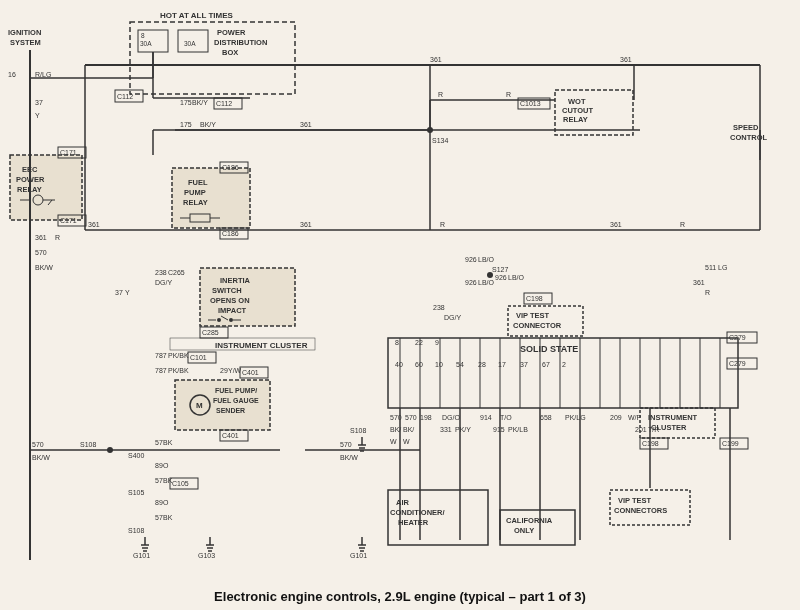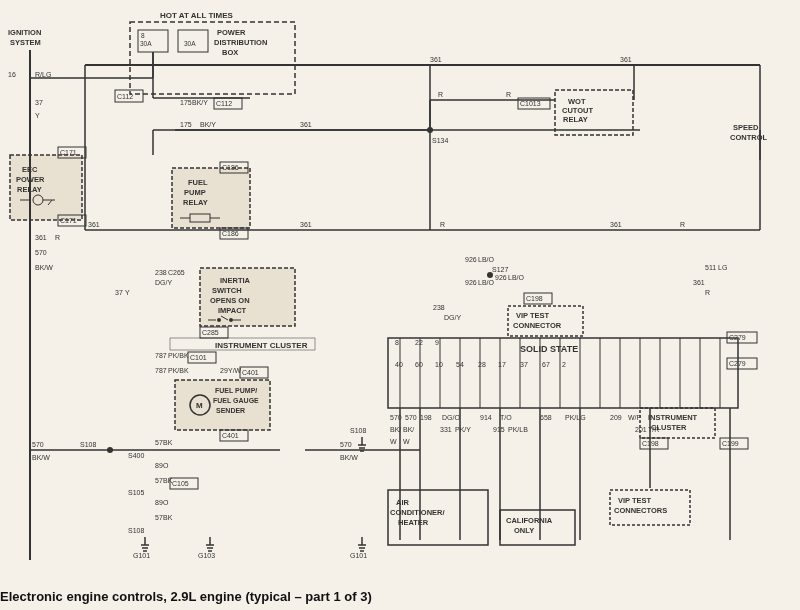--- a/index.html
+++ b/index.html
@@ -22,20 +22,21 @@
       width: 800px;
       height: 580px;
       position: absolute;
       top: 0;
       left: 0;
     }
     .caption {
       position: absolute;
       bottom: 6px;
       width: 100%;
+      text-align: center;
       font-size: 13px;
       font-weight: bold;
       color: #111;
     }
   </style>
 </head>
 <body>
 
 <div class="diagram-container">
   <svg class="diagram-svg" viewBox="0 0 800 580">

